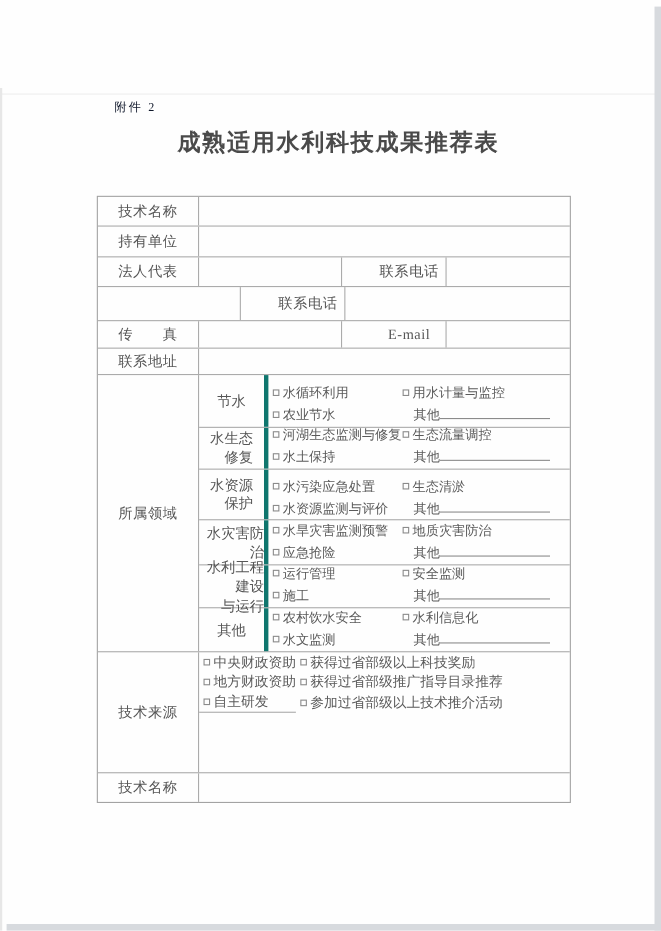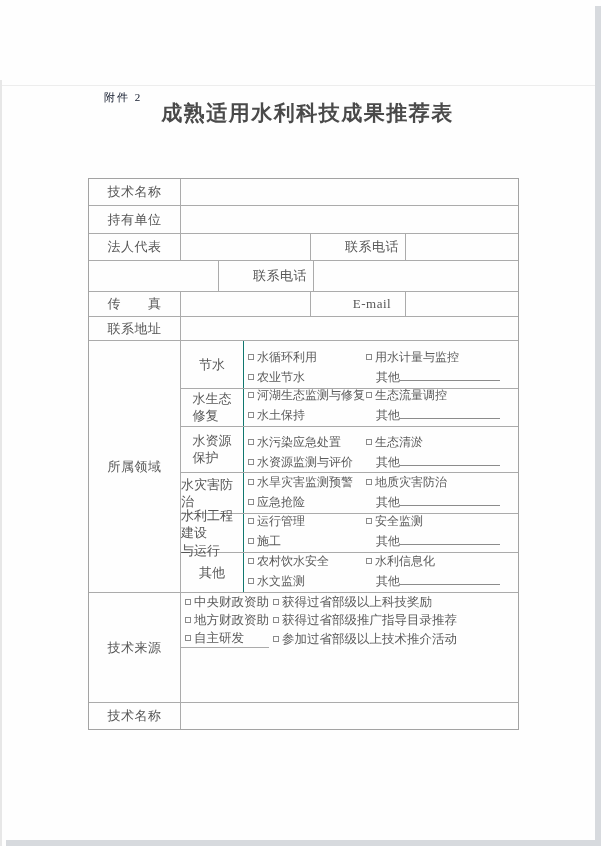--- a/index.html
+++ b/index.html
@@ -16,21 +16,21 @@
   .gap-line { position:absolute; left:0; top:85px; width:100%; height:1px; background:#ededed; }
   .edge-left { position:absolute; left:0; top:80px; width:2px; height:766px; background:#e7e7e7; }
   .edge-right { position:absolute; right:0; top:6px; width:6px; height:840px; background:#d7dade; }
   .edge-bottom { position:absolute; left:6px; bottom:0; width:595px; height:6px; background:#d7dade; }
 
   .attachment {
     position:absolute; left:104px; top:90px;
     font-size:11px; letter-spacing:2px; color:#0f172a;
   }
   .title {
-    position:absolute; left:0; top:99px; width:100%;
+    position:absolute; left:0; top:115px; width:100%;
     padding-left:14px;
     text-align:center; font-size:21px; font-weight:bold;
     letter-spacing:1.5px; color:#4a4a4a;
   }
 
   .t {
     position:absolute; left:88px; top:178px; width:431px;
     border:1px solid #a3a3a3;
     font-size:13px;
   }
@@ -46,23 +46,23 @@
   .lbl { letter-spacing:0.5px; color:#565656; white-space:pre; }
   .h27{height:27px} .h28{height:28px} .h31{height:31px} .h25{height:25px}
   .h24{height:24px} .h252{height:252px} .h110{height:110px} .h26{height:26px}
 
   
   .dcol { flex:1; display:flex; flex-direction:column; }
   .drow { display:flex; border-bottom:1px solid #ababab; }
   .drow:last-child { border-bottom:none; }
   .dh48{height:48px} .dh38{height:38px} .dh47{height:47px} .dh41{height:41px} .dh39{height:39px}
   .dcat {
-    width:63px; border-right:1px solid #0f766e;
+    width:63px; border-right:4px solid #0f766e;
     display:flex; align-items:center; justify-content:center;
-    text-align:left; white-space:pre-line; line-height:1.35;
+    text-align:right; white-space:pre-line; line-height:1.35;
     color:#565656; font-size:13px;
   }
   .dopts { flex:1; display:flex; align-items:flex-end; padding-left:4px; }
   .opta { width:118px; }
   .optb { flex:1; }
   .opt { font-size:12px; line-height:1.65; white-space:nowrap; color:#5a5a5a; }
   .opt.other { padding-left:10px; }
   .cb {
     display:inline-block; width:6px; height:6px;
     border:1px solid #8b8b8b; margin-right:3px; vertical-align:1px;

